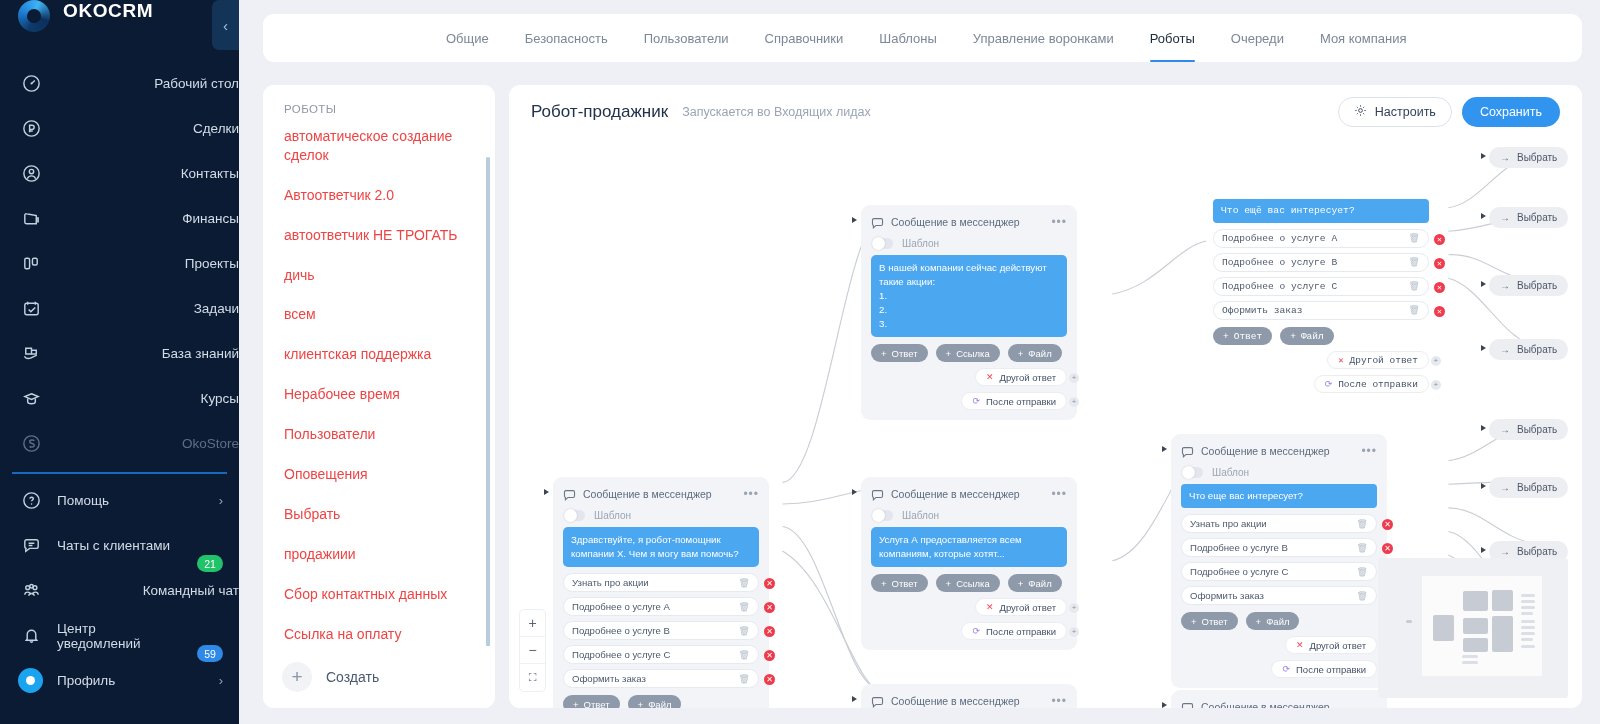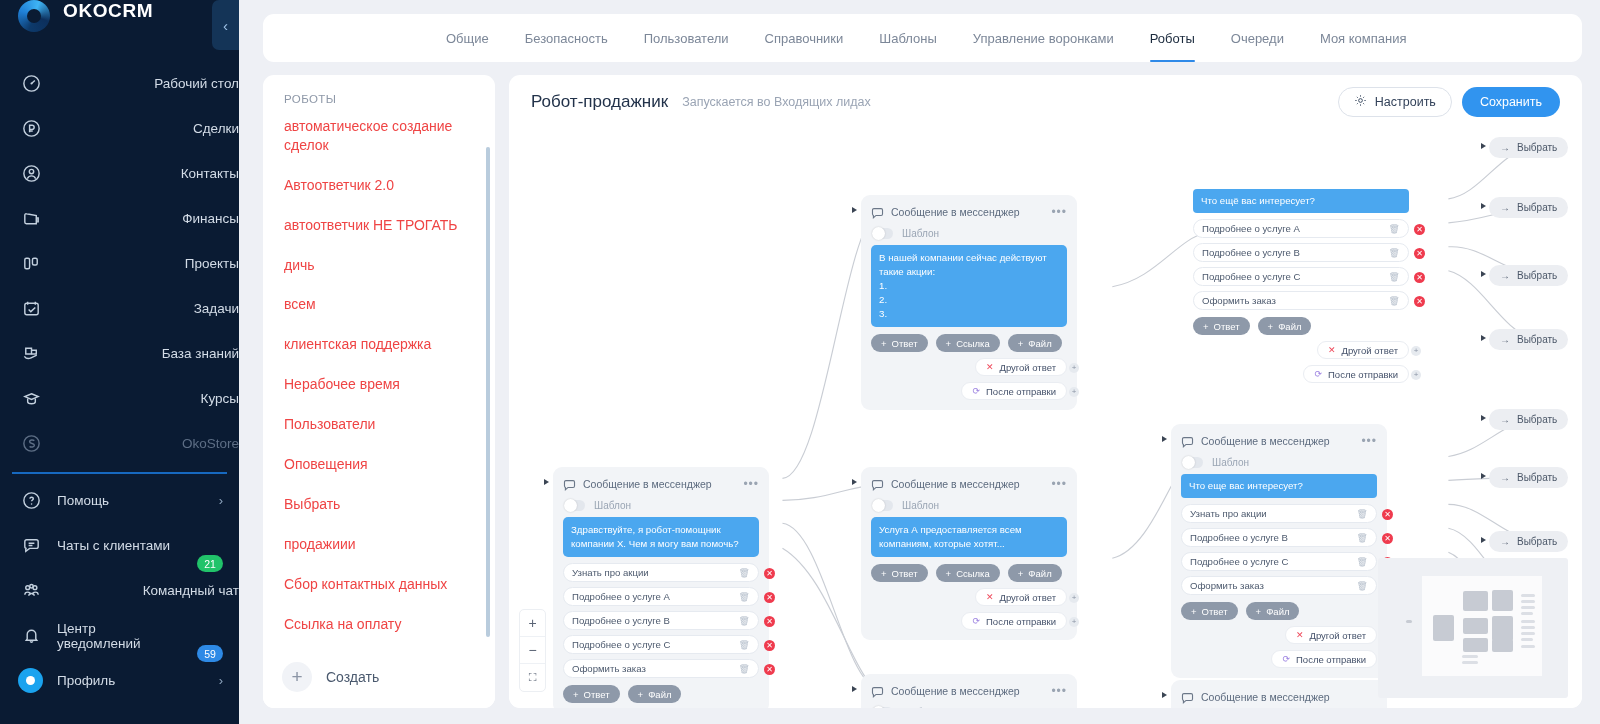--- a/index.html
+++ b/index.html
@@ -66,21 +66,21 @@
     display: flex; align-items: center; justify-content: center;
     flex: 0 0 25px; margin-left: -2px;
   }
   .profile-dot i { width: 9px; height: 9px; border-radius: 50%; background: #fff; display:block;}
   svg.lineicon { stroke: #c3d0de; stroke-width: 1.5; fill: none; }
 
   
   .right {
     flex: 1; height: 724px; background: #eef0f5;
     padding: 14px 18px 0 24px;
-    display: flex; flex-direction: column; gap: 13px;
+    display: flex; flex-direction: column; gap: 23px;
   }
 
   
   .topbar {
     background: #fff; border-radius: 11px; height: 48px;
     display: flex; align-items: center; gap: 0px; padding-left: 165px;
     flex: 0 0 48px;
   }
   .tab {
     font-size: 13px; color: #7c8798; padding: 0 18px; height: 48px;
@@ -670,21 +670,21 @@
               </div>
               <div class="toggle-row">
                 <span class="toggle">
                     <i></i>
                   </span>
                 <span class="toggle-lbl">Шаблон</span>
               </div>
 
             </div>
 
-            <div class="group" style="left:684px; top:60px;">
+            <div class="group" style="left:704px; top:60px;font-family:Liberation Mono, monospace;">
               <div class="bubble flat">Что ещё вас интересует?</div>
               <div class="opt">
                   <span>Подробнее о услуге A</span>
                   <span class="trash">🗑</span>
                   <span class="xdot">✕</span>
                 </div>
               <div class="opt">
                   <span>Подробнее о услуге B</span>
                   <span class="trash">🗑</span>
                   <span class="xdot">✕</span>

